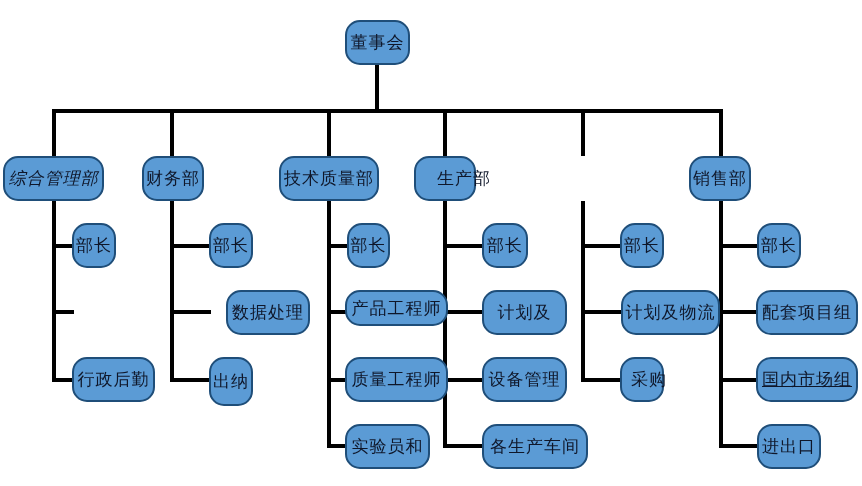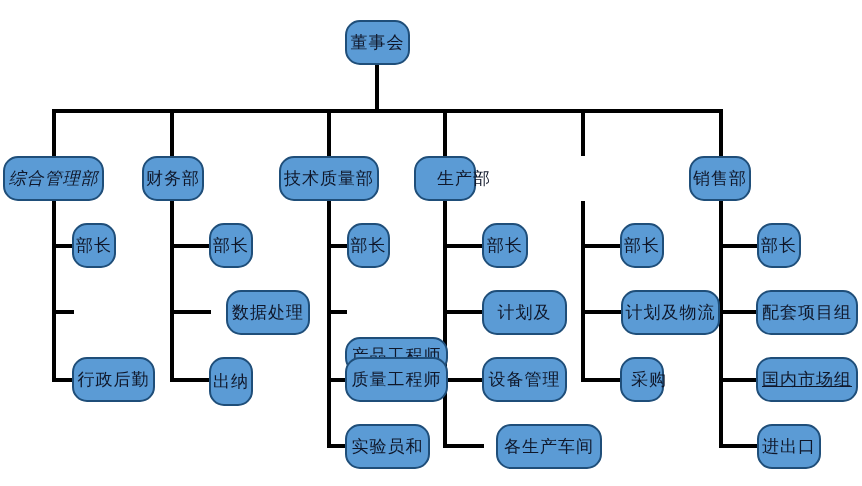--- a/index.html
+++ b/index.html
@@ -76,28 +76,28 @@
   <div class="node" style="left:689px;top:156px;width:62px;height:45px;">销售部</div>
 
   <div class="node" style="left:72px;top:223px;width:44px;height:45px;">部长</div>
   <div class="node" style="left:72px;top:357px;width:83px;height:45px;">行政后勤</div>
 
   <div class="node" style="left:209px;top:223px;width:44px;height:45px;">部长</div>
   <div class="node" style="left:209px;top:290px;width:84px;height:45px;margin-left:17px;">数据处理</div>
   <div class="node" style="left:209px;top:357px;width:44px;height:49px;">出纳</div>
 
   <div class="node" style="left:347px;top:223px;width:43px;height:45px;">部长</div>
-  <div class="node" style="left:345px;top:290px;width:103px;height:36px;margin-top:47px;">产品工程师</div>
+  <div class="node" style="left:345px;top:290px;width:103px;height:36px;">产品工程师</div>
   <div class="node" style="left:345px;top:357px;width:103px;height:45px;">质量工程师</div>
   <div class="node" style="left:345px;top:424px;width:85px;height:45px;">实验员和</div>
 
   <div class="node" style="left:482px;top:223px;width:46px;height:45px;">部长</div>
   <div class="node" style="left:482px;top:290px;width:85px;height:45px;">计划及</div>
   <div class="node" style="left:482px;top:357px;width:85px;height:45px;">设备管理</div>
-  <div class="node" style="left:496px;top:424px;width:106px;height:45px;">各生产车间</div>
+  <div class="node" style="left:482px;top:424px;width:106px;height:45px;">各生产车间</div>
 
   <div class="node" style="left:620px;top:223px;width:44px;height:45px;">部长</div>
   <div class="node" style="left:621px;top:290px;width:99px;height:45px;">计划及物流</div>
   <div class="node" style="left:620px;top:357px;width:44px;height:45px;padding-left:14px;">采购</div>
 
   <div class="node" style="left:757px;top:223px;width:44px;height:45px;">部长</div>
   <div class="node" style="left:756px;top:290px;width:102px;height:45px;">配套项目组</div>
   <div class="node" style="left:756px;top:357px;width:102px;height:45px;text-decoration:underline;">国内市场组</div>
   <div class="node" style="left:757px;top:424px;width:64px;height:45px;">进出口</div>
 

